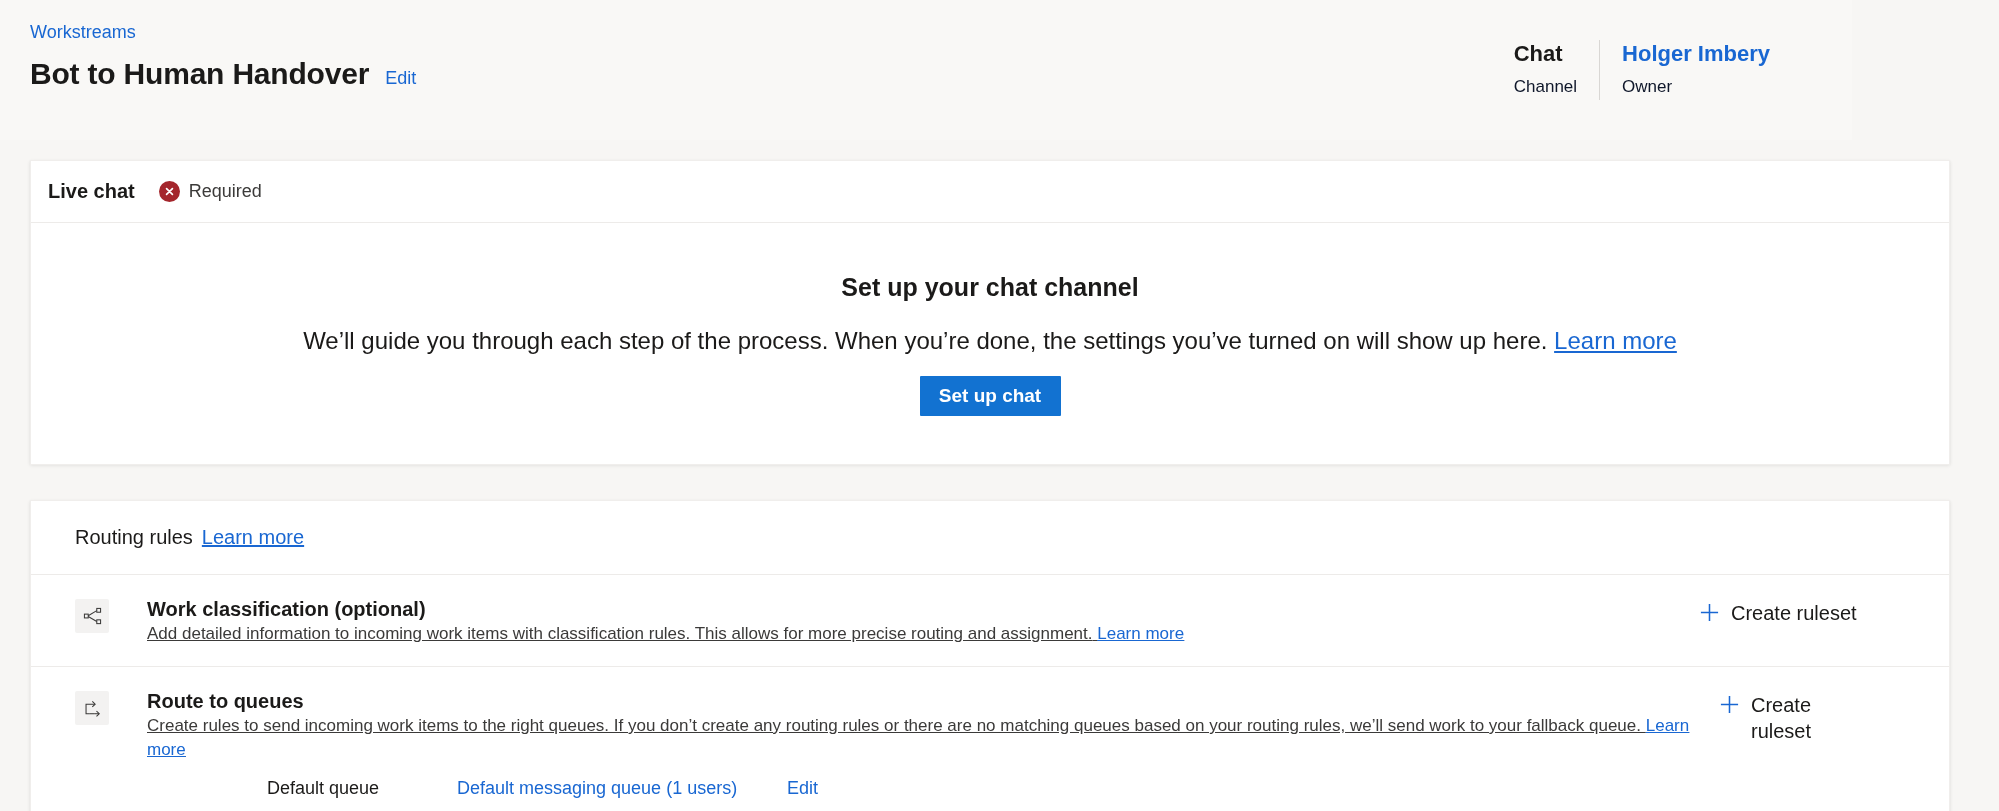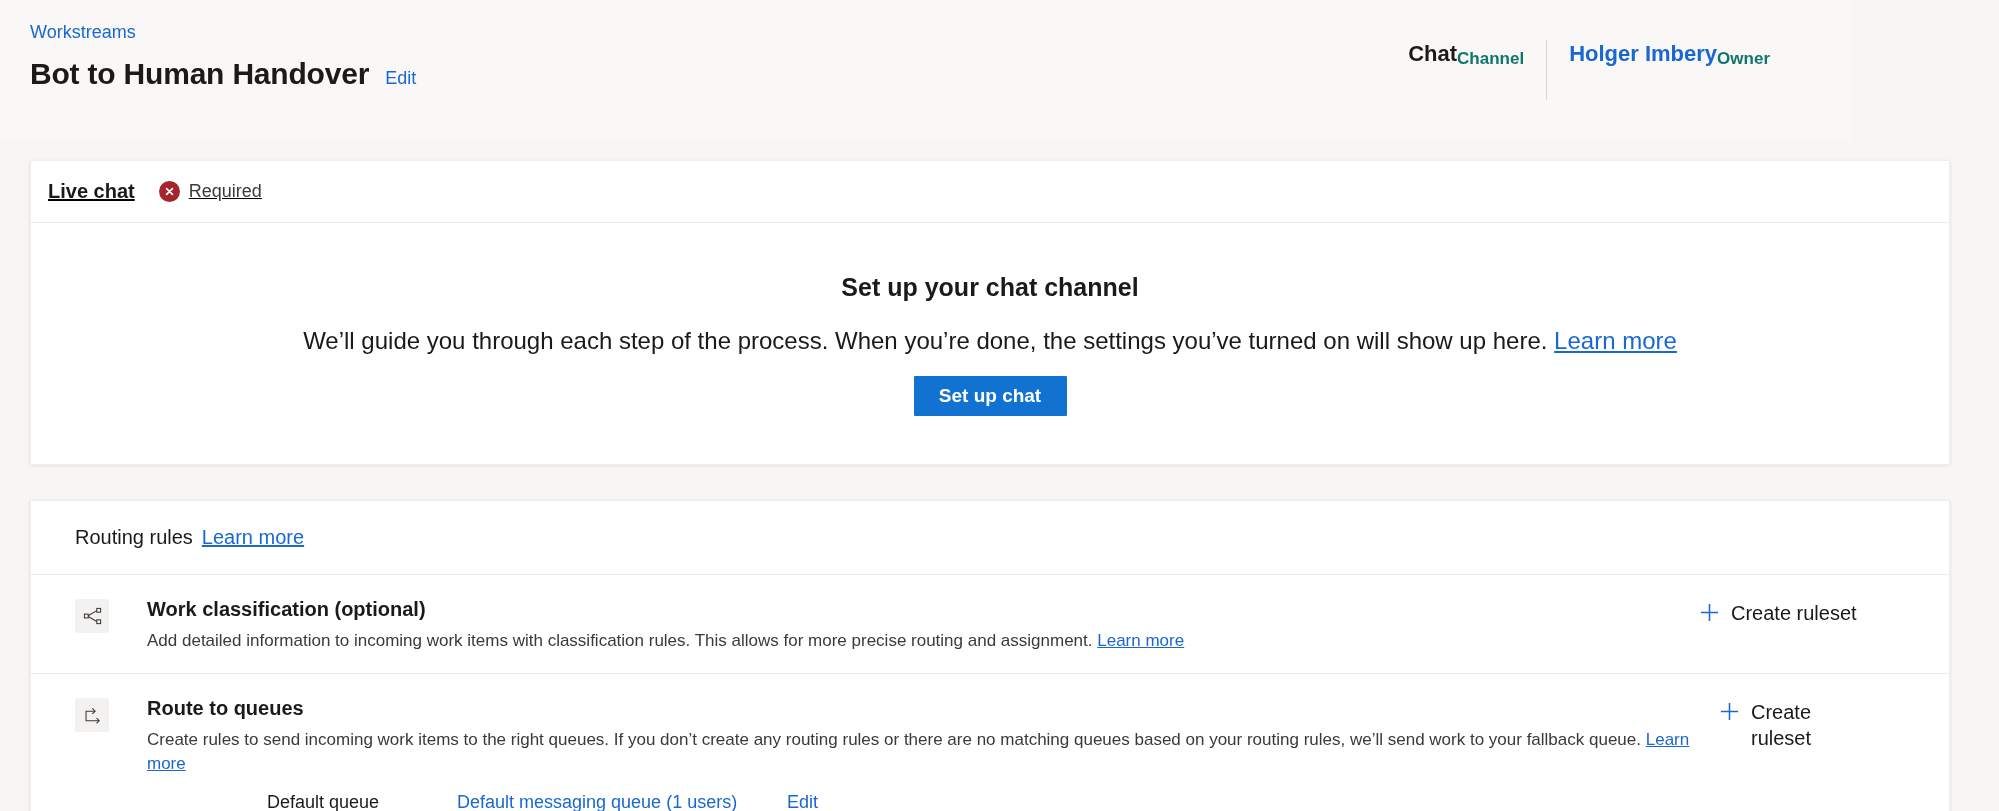--- a/index.html
+++ b/index.html
@@ -50,61 +50,59 @@
   }
 
   .header-right {
     display: flex;
     align-items: stretch;
     padding: 40px 60px 0 0;
     height: 100px;
   }
   .meta-group {
     display: flex;
-    flex-direction: row;
+    flex-direction: column;
     justify-content: flex-start;
     padding: 0 22px;
     border-left: 1px solid #d9d7d4;
   }
   .meta-group:first-child { border-left: none; }
   .meta-value {
     font-size: 22px;
     font-weight: bold;
     color: #1b1a19;
     line-height: 28px;
     white-space: nowrap;
   }
   .meta-value.link { color: #1967d2; font-weight: bold; cursor: pointer; }
   .meta-label {
     font-size: 17px;
-    color: #0f766e;
+    color: #0f172a;
     line-height: 24px;
     margin-top: 7px;
-    font-weight: bold;
   }
 
   
   .card {
     position: absolute;
     left: 30px;
     width: 1920px;
     background: #ffffff;
     border: 1px solid #f0eeec;
     box-shadow: 0 1.2px 3.6px rgba(0,0,0,0.10), 0 0.3px 0.9px rgba(0,0,0,0.07);
   }
   #live-chat-card { top: 160px; height: 305px; }
   #routing-card   { top: 500px; height: 330px; }
 
   .card-header {
     height: 62px;
     display: flex;
     align-items: center;
     padding: 0 20px 0 17px;
     border-bottom: 1px solid #edebe9;
-    text-decoration: underline;
   }
   .card-header-title {
     font-size: 20px;
     font-weight: bold;
     color: #1b1a19;
   }
   .required-badge {
     display: flex;
     align-items: center;
     gap: 9px;
@@ -142,21 +140,21 @@
     color: #1b1a19;
     line-height: 26px;
   }
   .inline-link {
     color: #1967d2;
     text-decoration: underline;
     cursor: pointer;
   }
   .primary-btn {
     margin: 22px auto 0;
-    width: 153px;
+    width: 141px;
     background: #1272d1;
     color: #ffffff;
     border: none;
     font-family: "Liberation Sans", sans-serif;
     font-size: 19px;
     font-weight: bold;
     line-height: 23px;
     padding: 8px 4px 9px;
     display: block;
     cursor: pointer;
@@ -203,24 +201,24 @@
     padding-right: 22px;
     min-width: 0;
   }
   .rule-title {
     font-size: 20px;
     font-weight: bold;
     color: #1b1a19;
     line-height: 26px;
   }
   .rule-desc {
-    margin-top: 7px;
     font-size: 17px;
     color: #3b3a39;
     line-height: 24px;
+    text-decoration: underline;
   }
   .rule-desc .inline-link { font-size: 17px; }
 
   .rule-action {
     flex: none;
     display: flex;
     align-items: flex-start;
     gap: 11px;
     padding-top: 4px;
     cursor: pointer;

